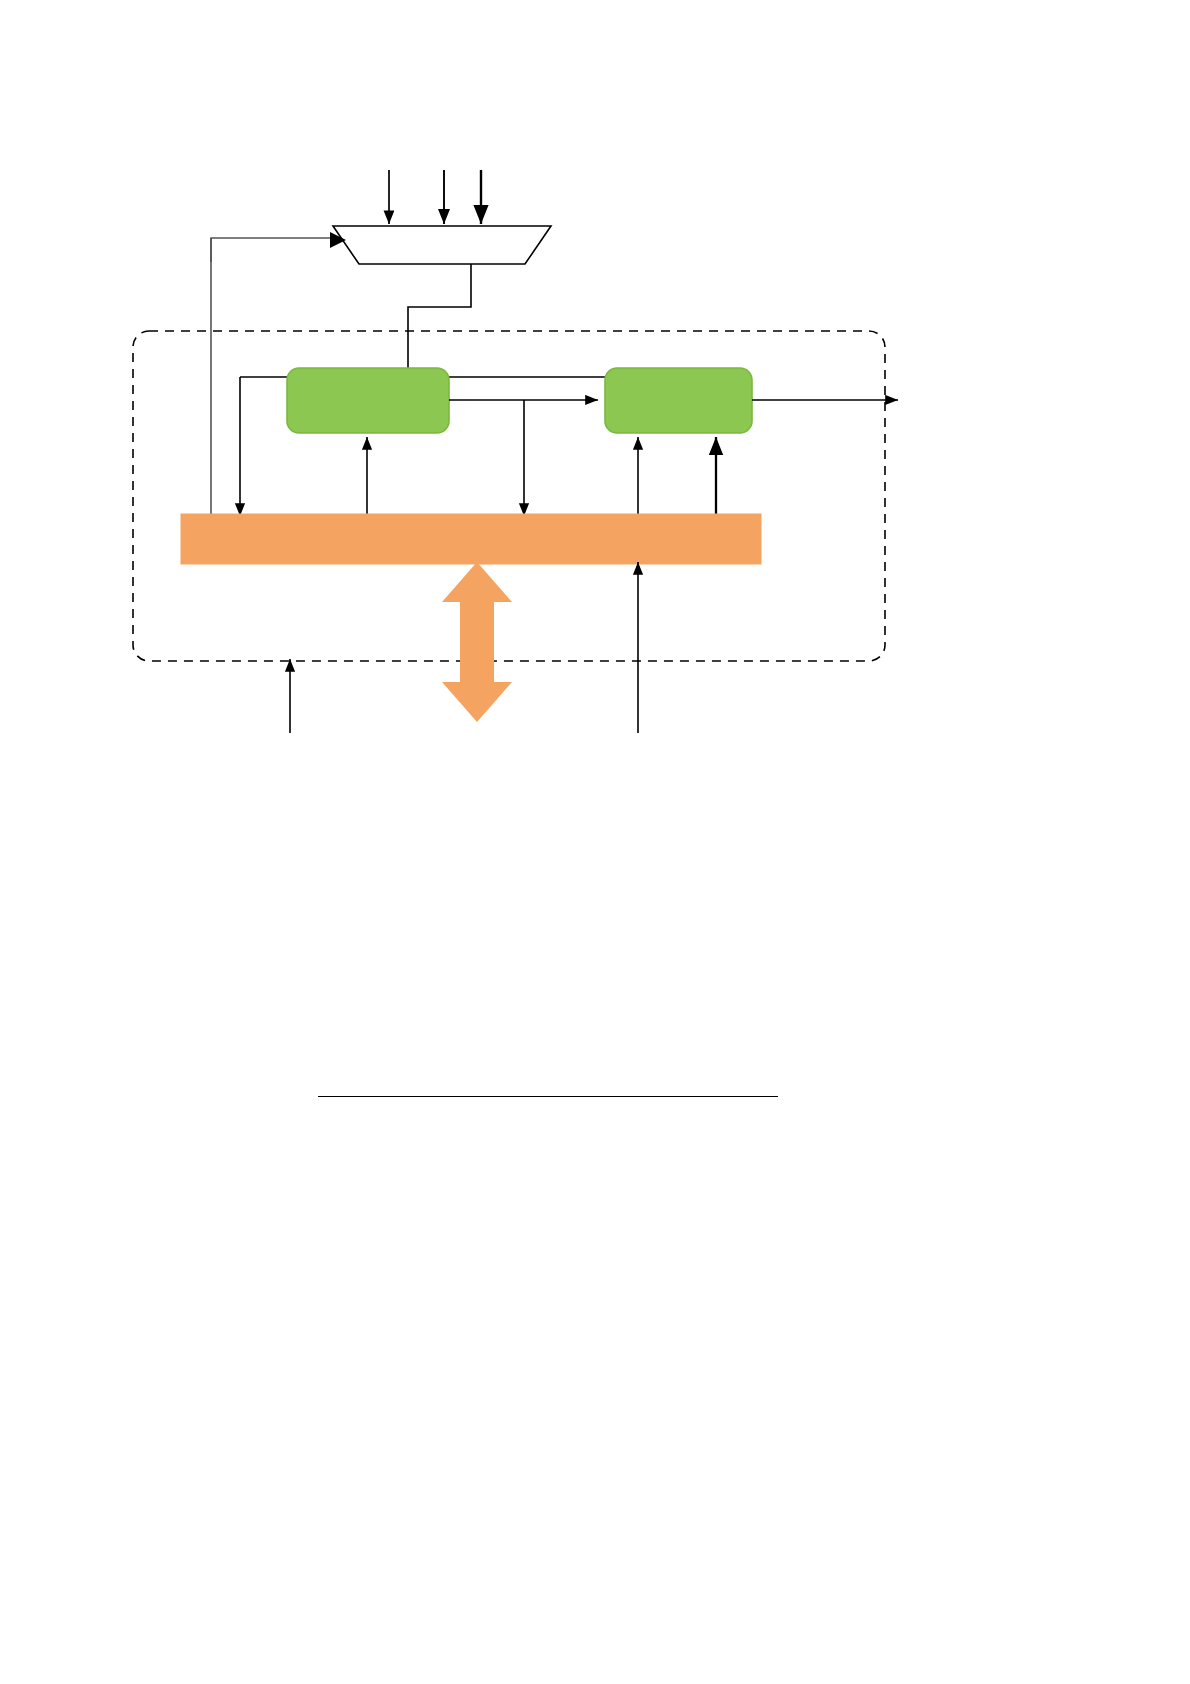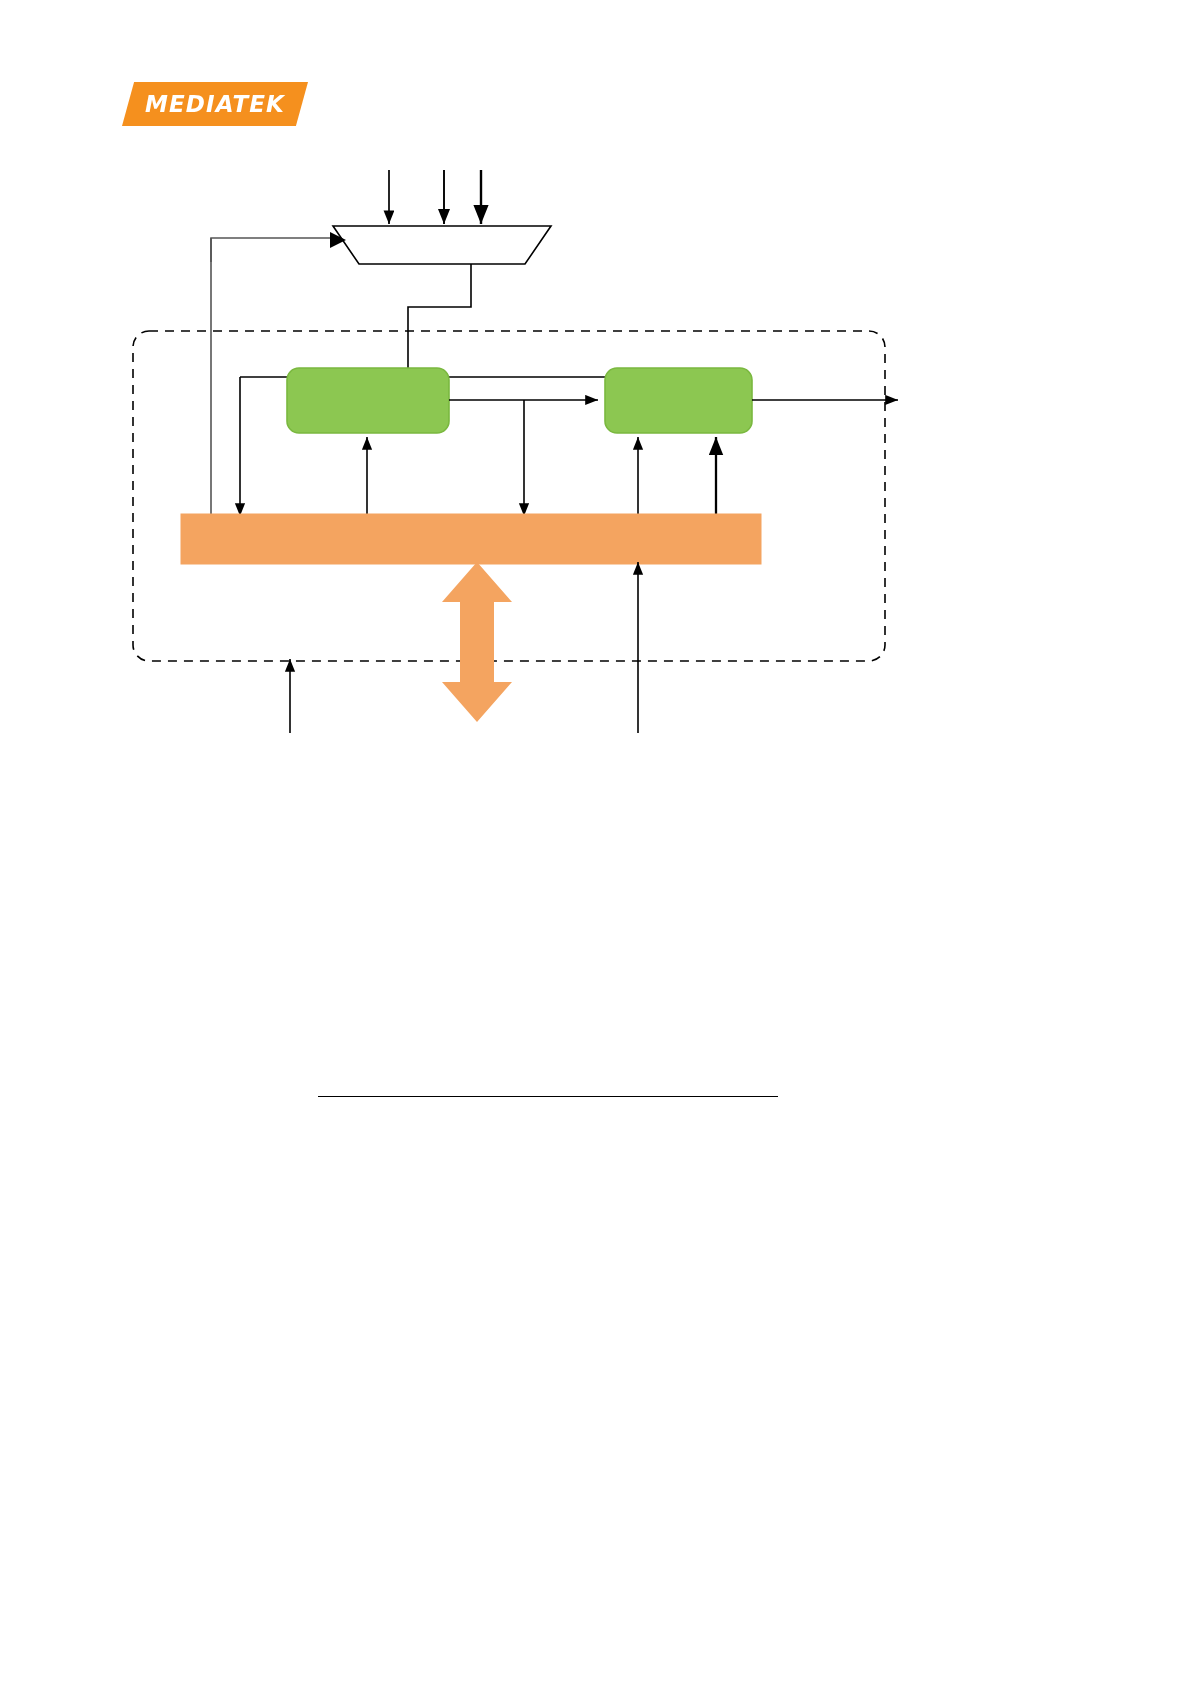--- a/index.html
+++ b/index.html
@@ -35,24 +35,20 @@
   .rule{
     position:absolute;left:318px;top:1096px;width:460px;height:0;
     border-top:1px solid #000000;
   }
 </style>
 </head>
 <body>
 
 <div class="page">
 
-  <div class="logo">
-    <div class="logo-shape"></div>
-    <div class="logo-text">MEDIATEK</div>
-  </div>
 
   <div class="diagram">
     <svg width="1190" height="820" viewBox="0 0 1190 820" xmlns="http://www.w3.org/2000/svg">
       <defs>
         <marker id="ah" markerWidth="10" markerHeight="10" refX="8" refY="3.2" orient="auto" markerUnits="strokeWidth">
           <path d="M0,0 L8,3.2 L0,6.4 z" fill="#000000"></path>
         </marker>
         <marker id="ahb" markerWidth="9" markerHeight="9" refX="7" refY="3" orient="auto" markerUnits="strokeWidth">
           <path d="M0,0 L7,3 L0,6 z" fill="#000000"></path>
         </marker>

